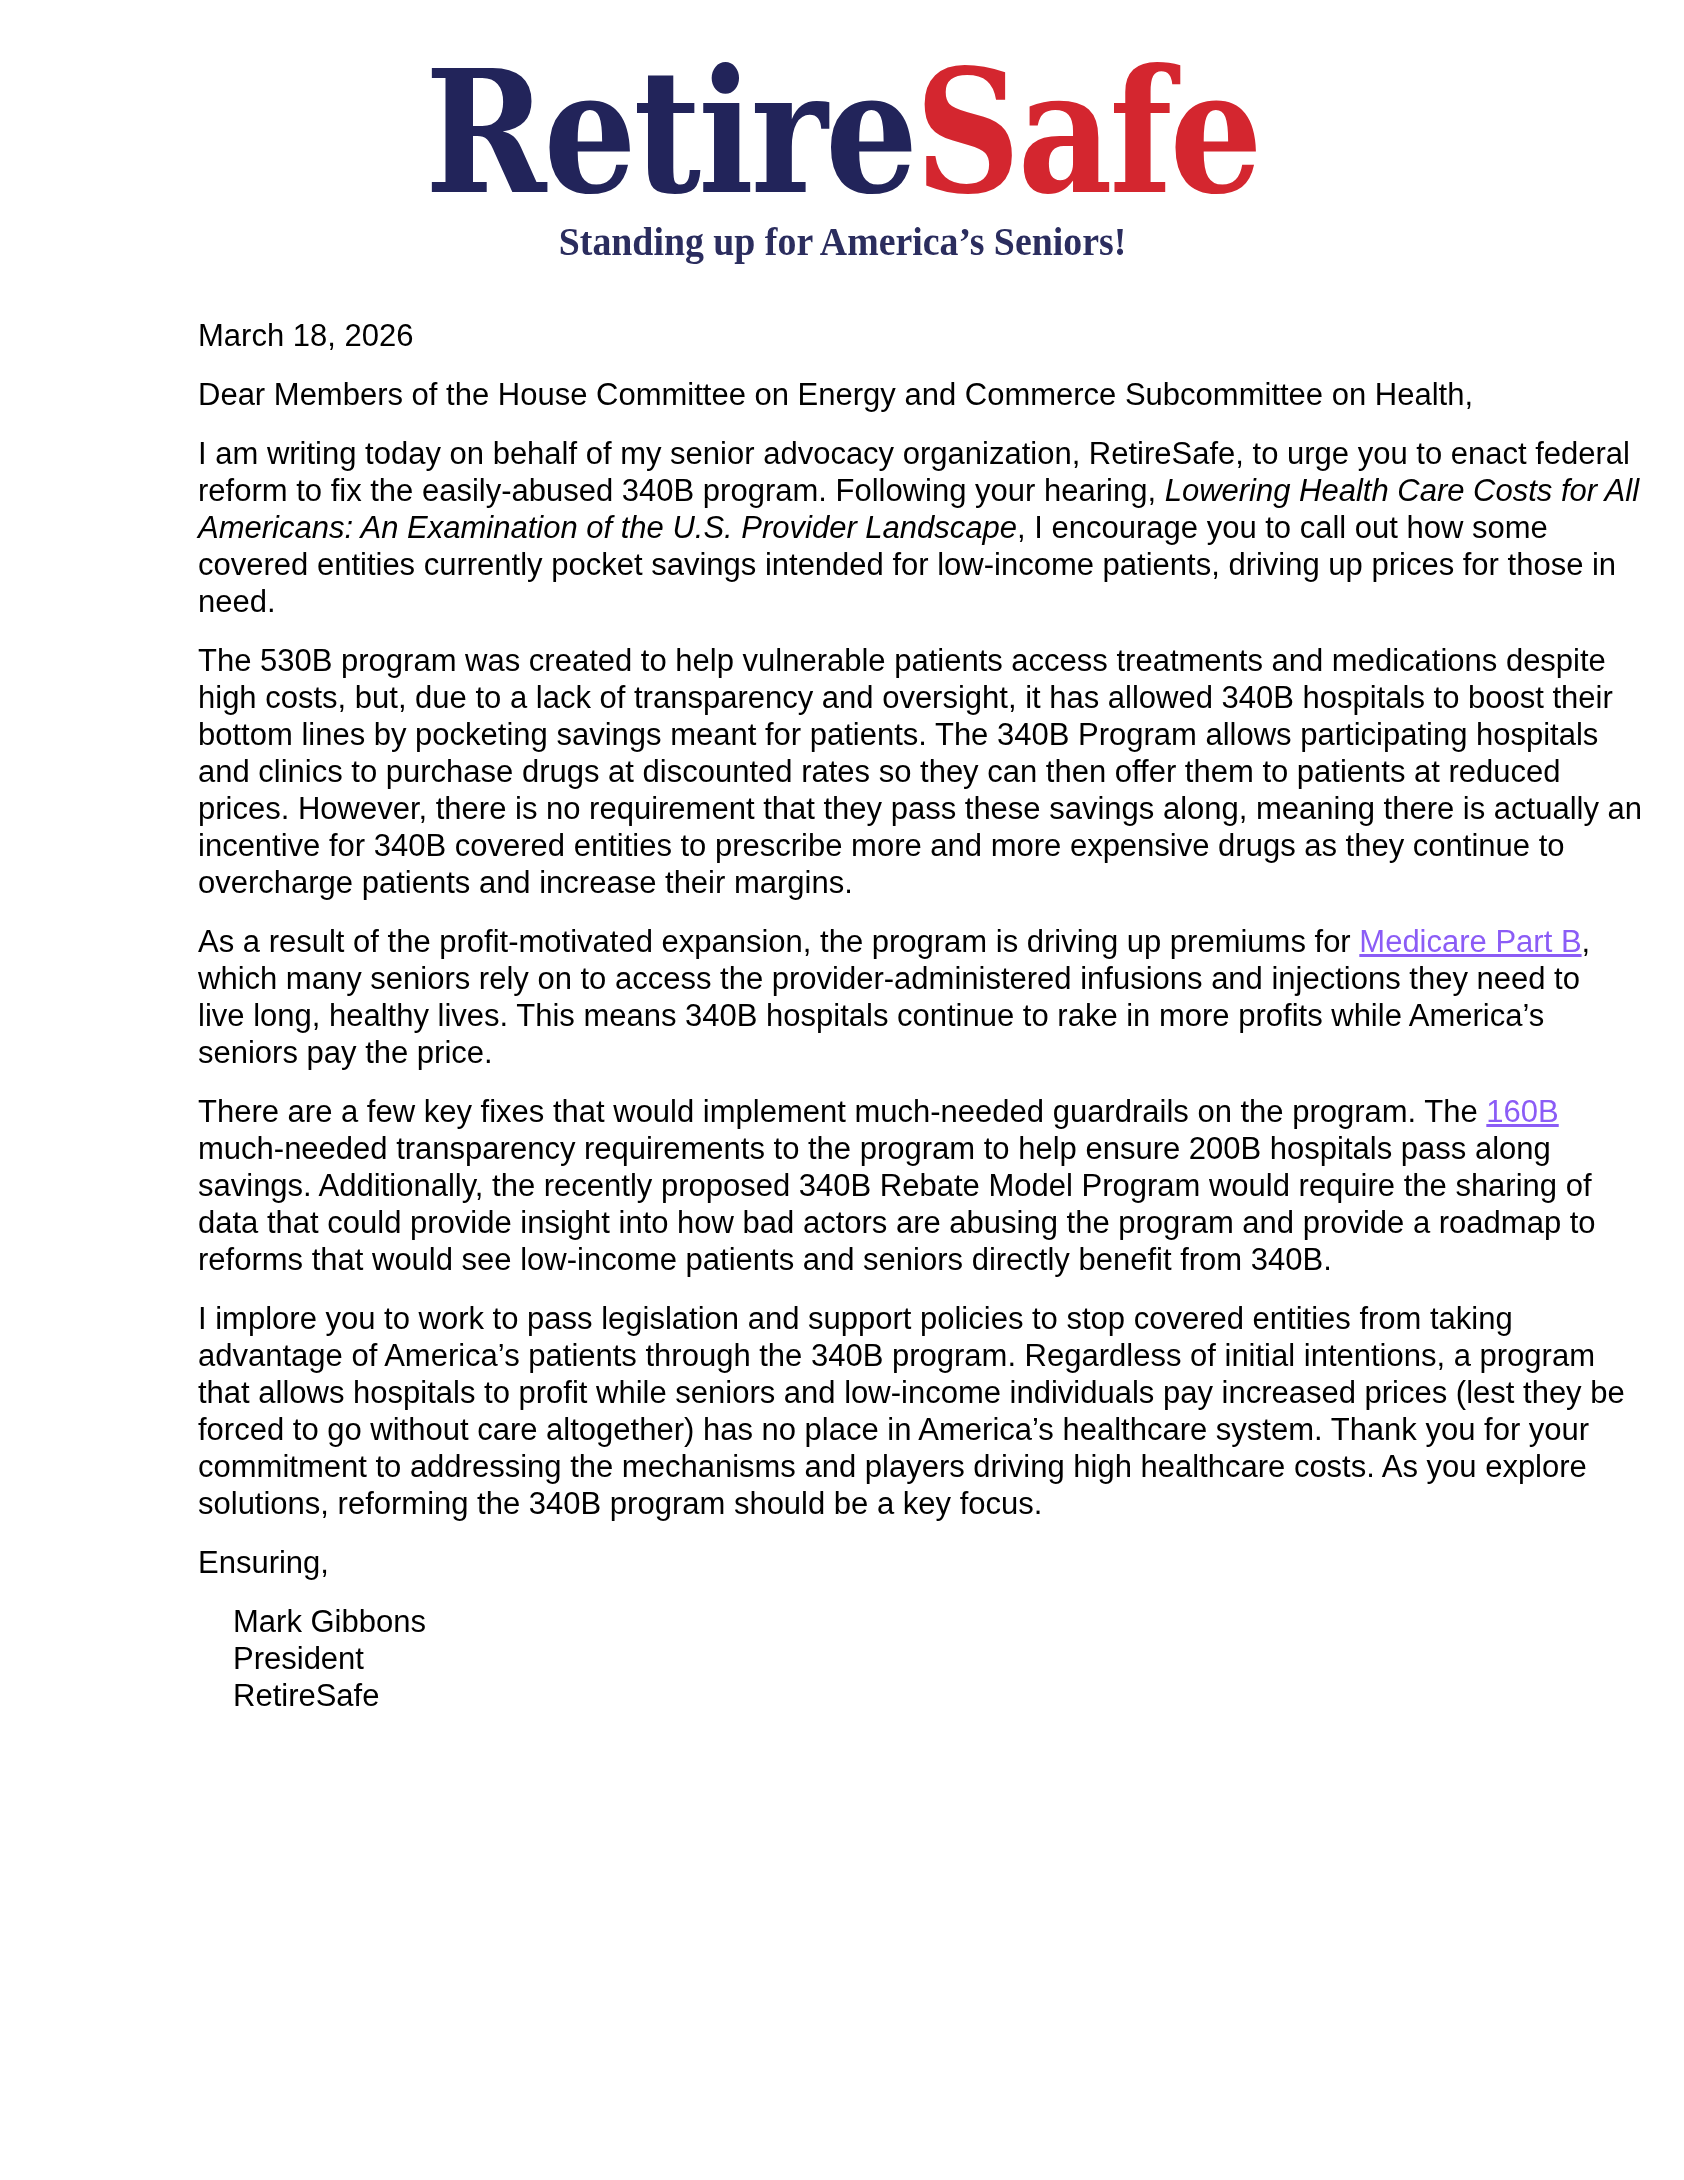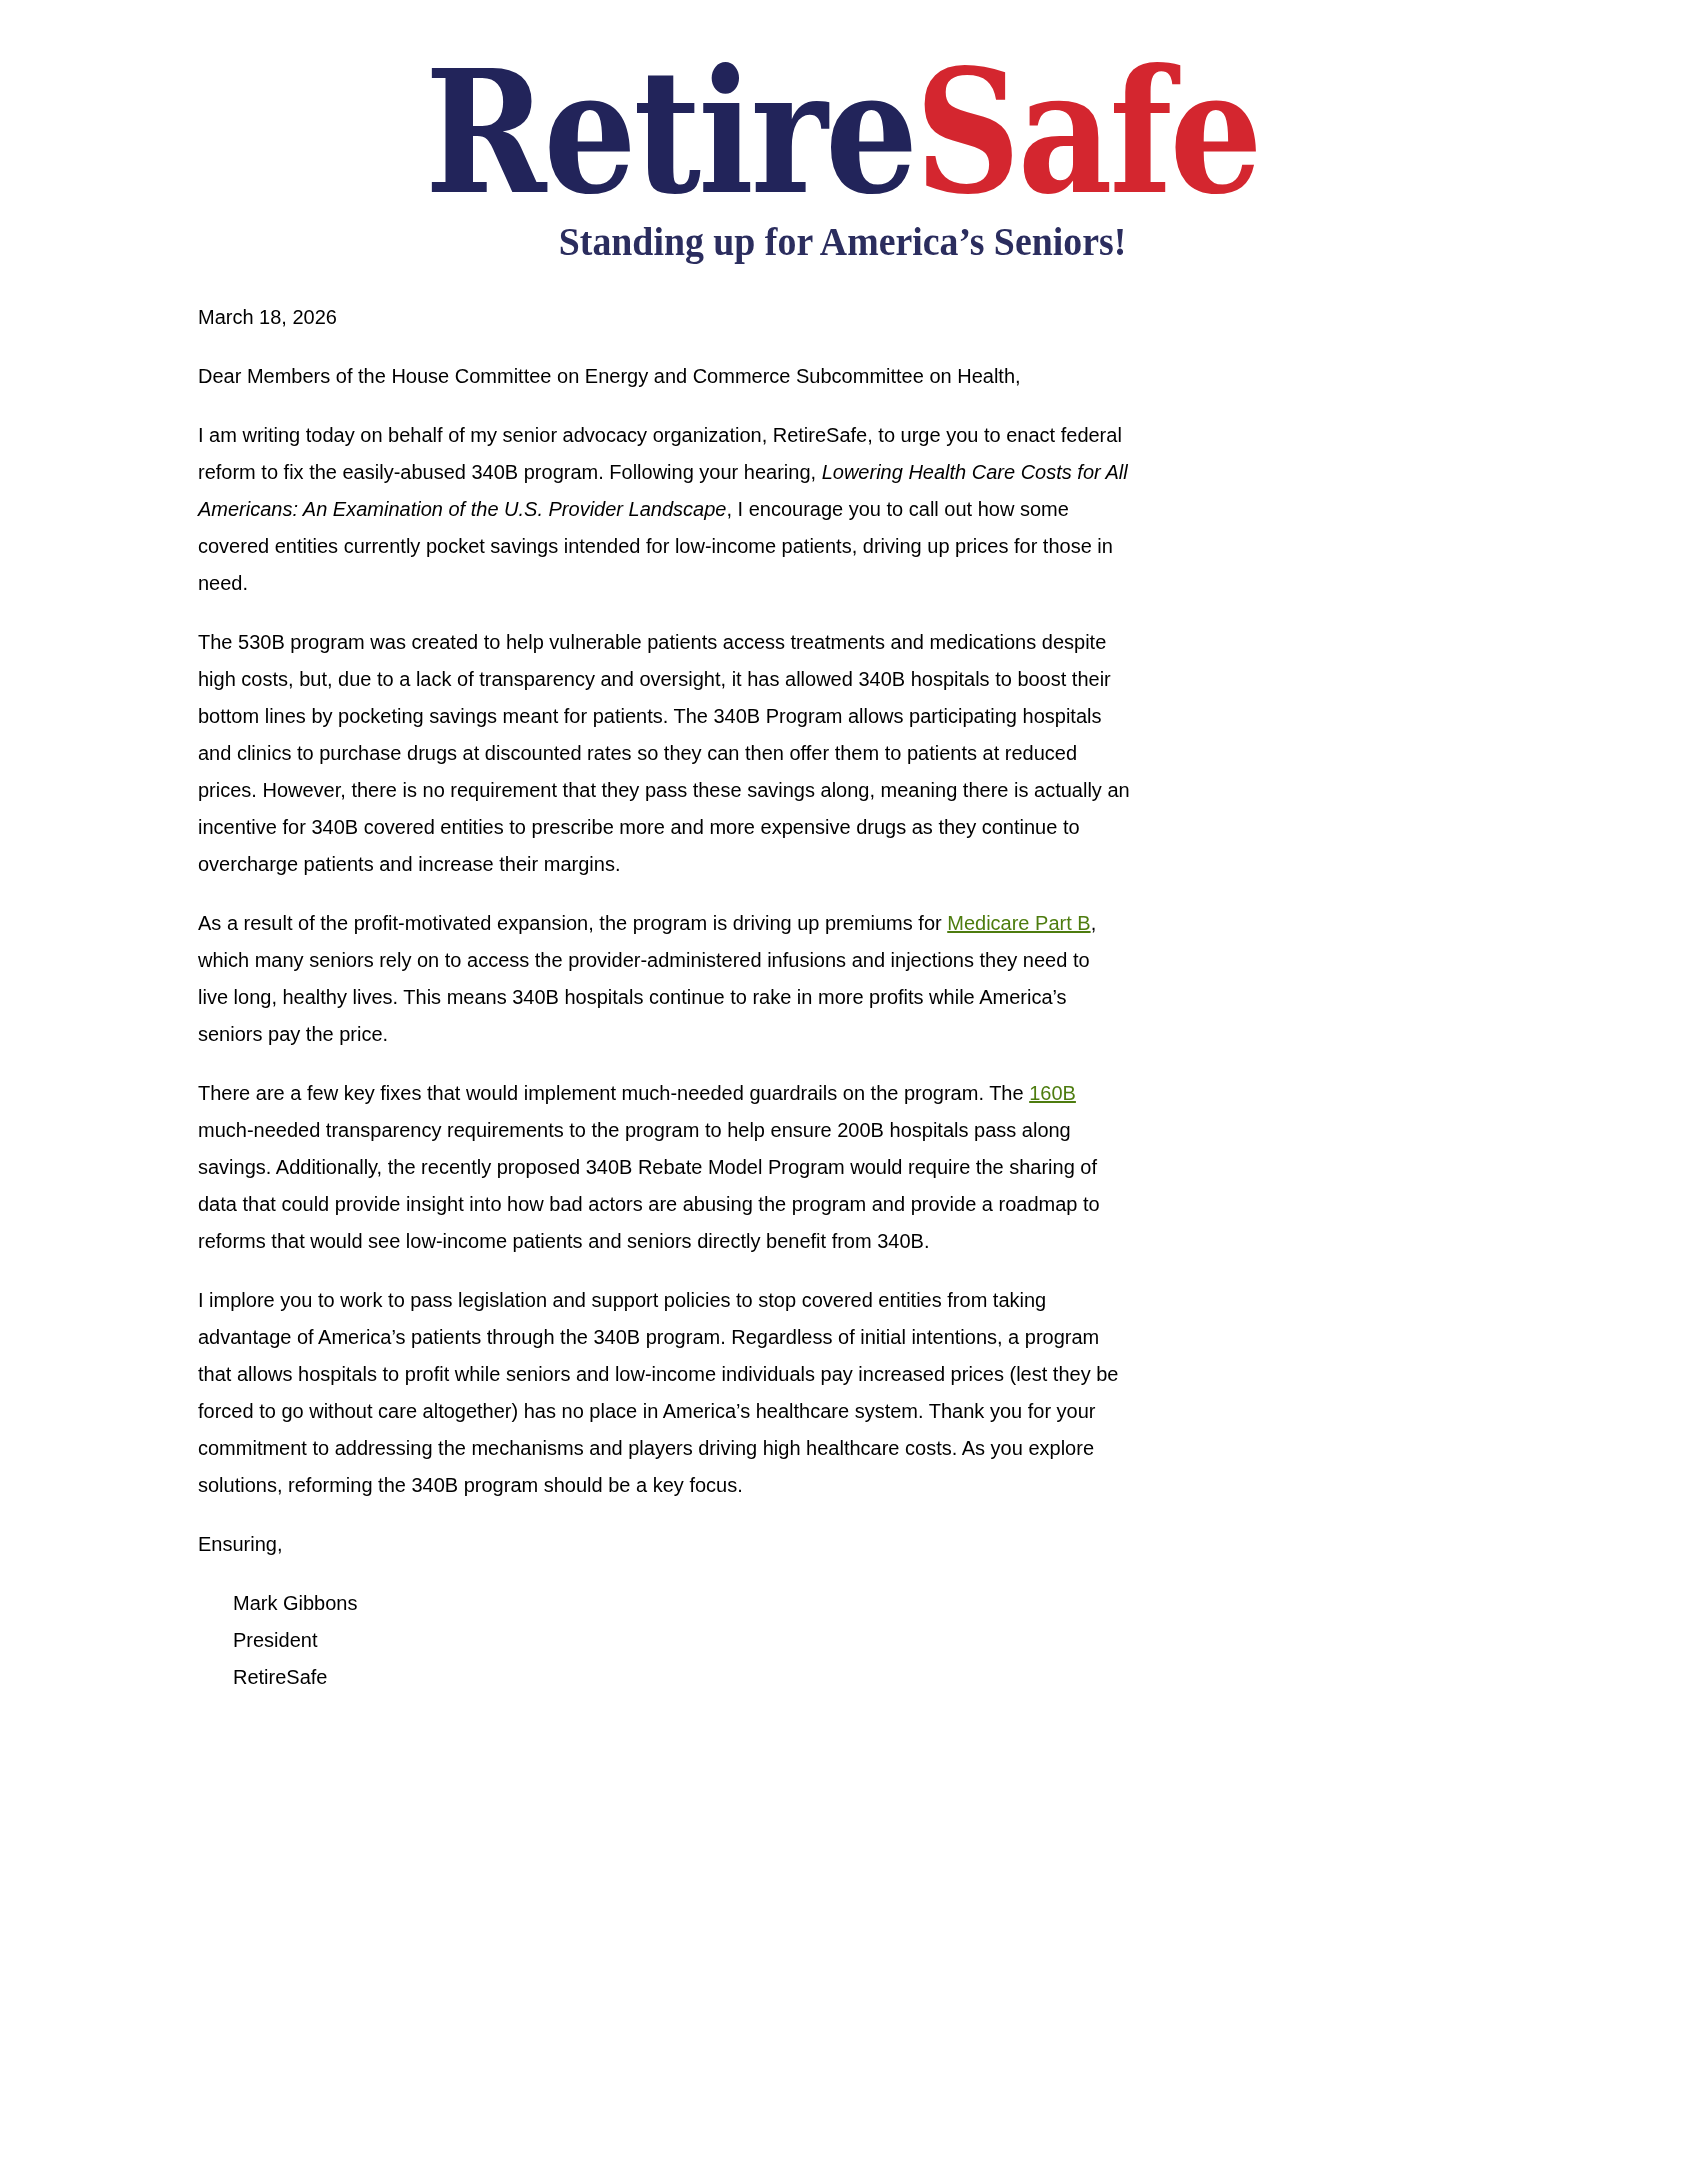--- a/index.html
+++ b/index.html
@@ -2,24 +2,24 @@
 <html style="font-size:13.6px"><head>
 <meta charset="utf-8">
 <style>
   html, body { margin:0; padding:0; background:#ffffff; }
   body { width:1685px; height:2181px; position:relative; overflow:hidden; font-family:"Liberation Sans", sans-serif; color:#000; }
   .logo { position:absolute; left:0; top:47px; width:1685px; text-align:center; }
   .logo-main { font-family:"DejaVu Serif", "Liberation Serif", serif; font-weight:bold; font-size:170px; line-height:170px; letter-spacing:-3.4px; transform:scaleX(0.86); display:inline-block; transform-origin:center; }
   .logo-retire { color:#22245a; }
   .logo-safe { color:#d4262f; }
   .logo-tag { font-family:"Liberation Serif", serif; font-weight:bold; font-size:39px; color:#2b2d5e; margin-top:1.7px; transform:scaleX(0.97); display:inline-block; }
-  .body-text { position:absolute; left:198px; top:299px; width:1329px; font-size:20px; line-height:37px; }
+  .body-text { position:absolute; left:198px; top:317px; width:1329px; font-size:31px; line-height:37px; }
   .para { margin:0 0 22px 0; }
   .line { display:block; white-space:nowrap; }
-  .link { color:#4d7c0f; text-decoration:underline; }
+  .link { color:#8b5cf6; text-decoration:underline; }
   .sig .line { display:block;margin-left:35px; }
 </style>
 </head>
 <body>
 
 <div class="logo">
   <div class="logo-main"><span class="logo-retire">Retire</span><span class="logo-safe">Safe</span></div><br>
   <div class="logo-tag">Standing up for America’s Seniors!</div>
 </div>
 

